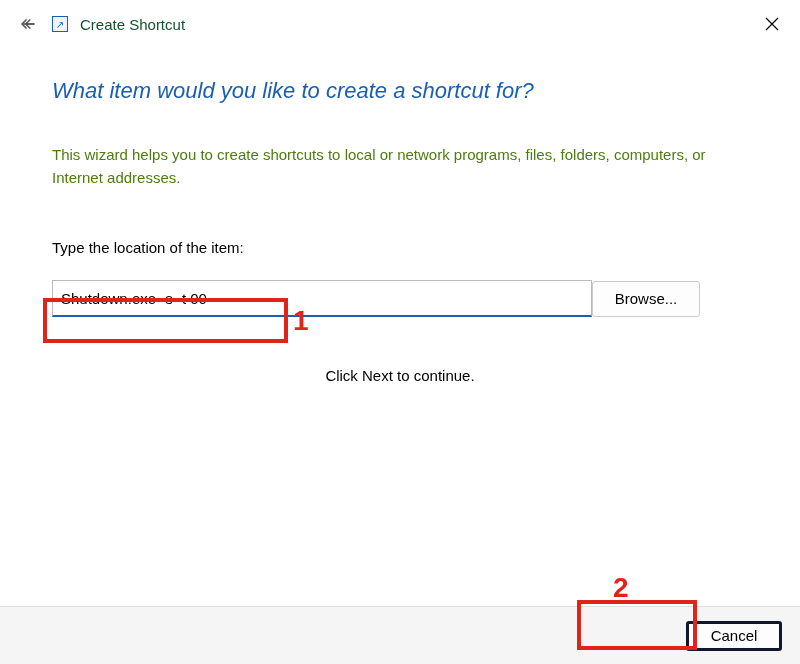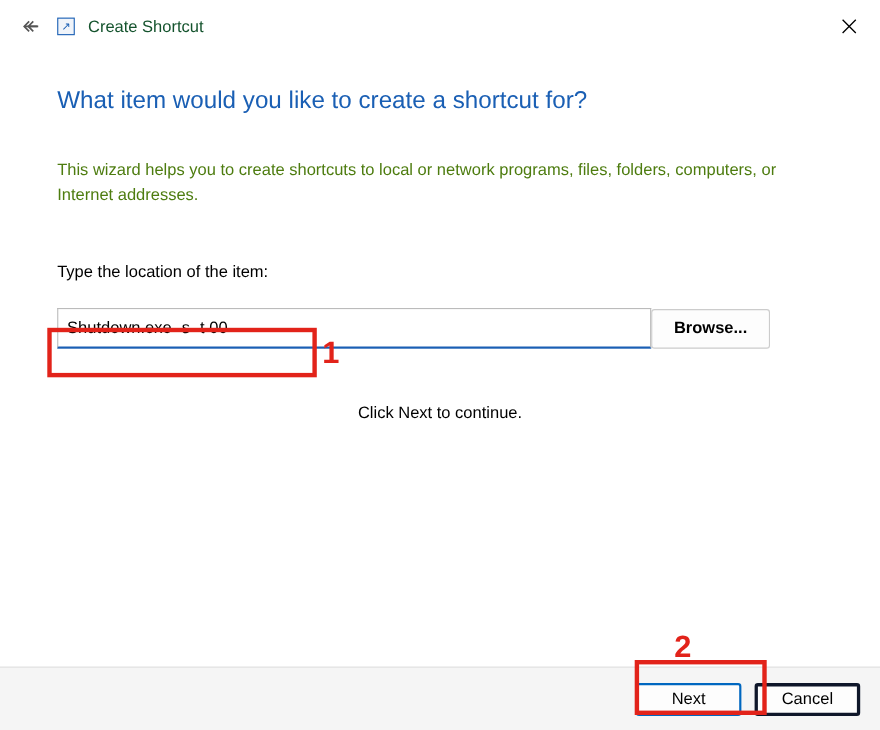--- a/index.html
+++ b/index.html
@@ -66,20 +66,21 @@
       height: 14px;
     }
     .content {
       padding: 30px 52px 10px 52px;
     }
     .heading {
       color: #1a5fb4;
       font-size: 22px;
       font-weight: 400;
       margin-bottom: 40px;
+      font-style: italic;
     }
     .description {
       font-size: 15px;
       color: #4d7c0f;
       line-height: 1.5;
       margin-bottom: 50px;
       max-width: 700px;
     }
     .label-text {
       font-size: 15px;
@@ -102,21 +103,20 @@
       outline: none;
     }
     .browse-btn {
       width: 108px;
       height: 36px;
       font-size: 15px;
       background: #fdfdfd;
       border: 1px solid #ccc;
       border-radius: 3px;
       cursor: pointer;
-      font-weight: bold;
     }
     .continue-text {
       font-size: 15px;
       color: #000;
       text-align: center;
     }
     .footer {
       position: absolute;
       bottom: 0;
       left: 0;
@@ -183,21 +183,20 @@
   <p class="description">This wizard helps you to create shortcuts to local or network programs, files, folders, computers, or Internet addresses.</p>
   <div class="label-text">Type the location of the item:</div>
   <div class="input-row">
     <input type="text" class="location-input" value="Shutdown.exe -s -t 00" style="">
     <button class="browse-btn">Browse...</button>
   </div>
   <div class="continue-text">Click Next to continue.</div>
 </div>
 
 <div class="footer">
-  <button class="footer-btn primary">Next</button>
   <button class="footer-btn">Cancel</button>
 </div>
 
 <div class="annotation-box-1" style="left:43px; top:298px; width:245px; height:45px;"></div>
 <div class="annotation-label" style="left:293px; top:305px;">1</div>
 
 <div class="annotation-box-1" style="left:577px; top:600px; width:120px; height:50px;"></div>
 <div class="annotation-label" style="left:613px; top:572px;">2</div>
 
 </body></html>

